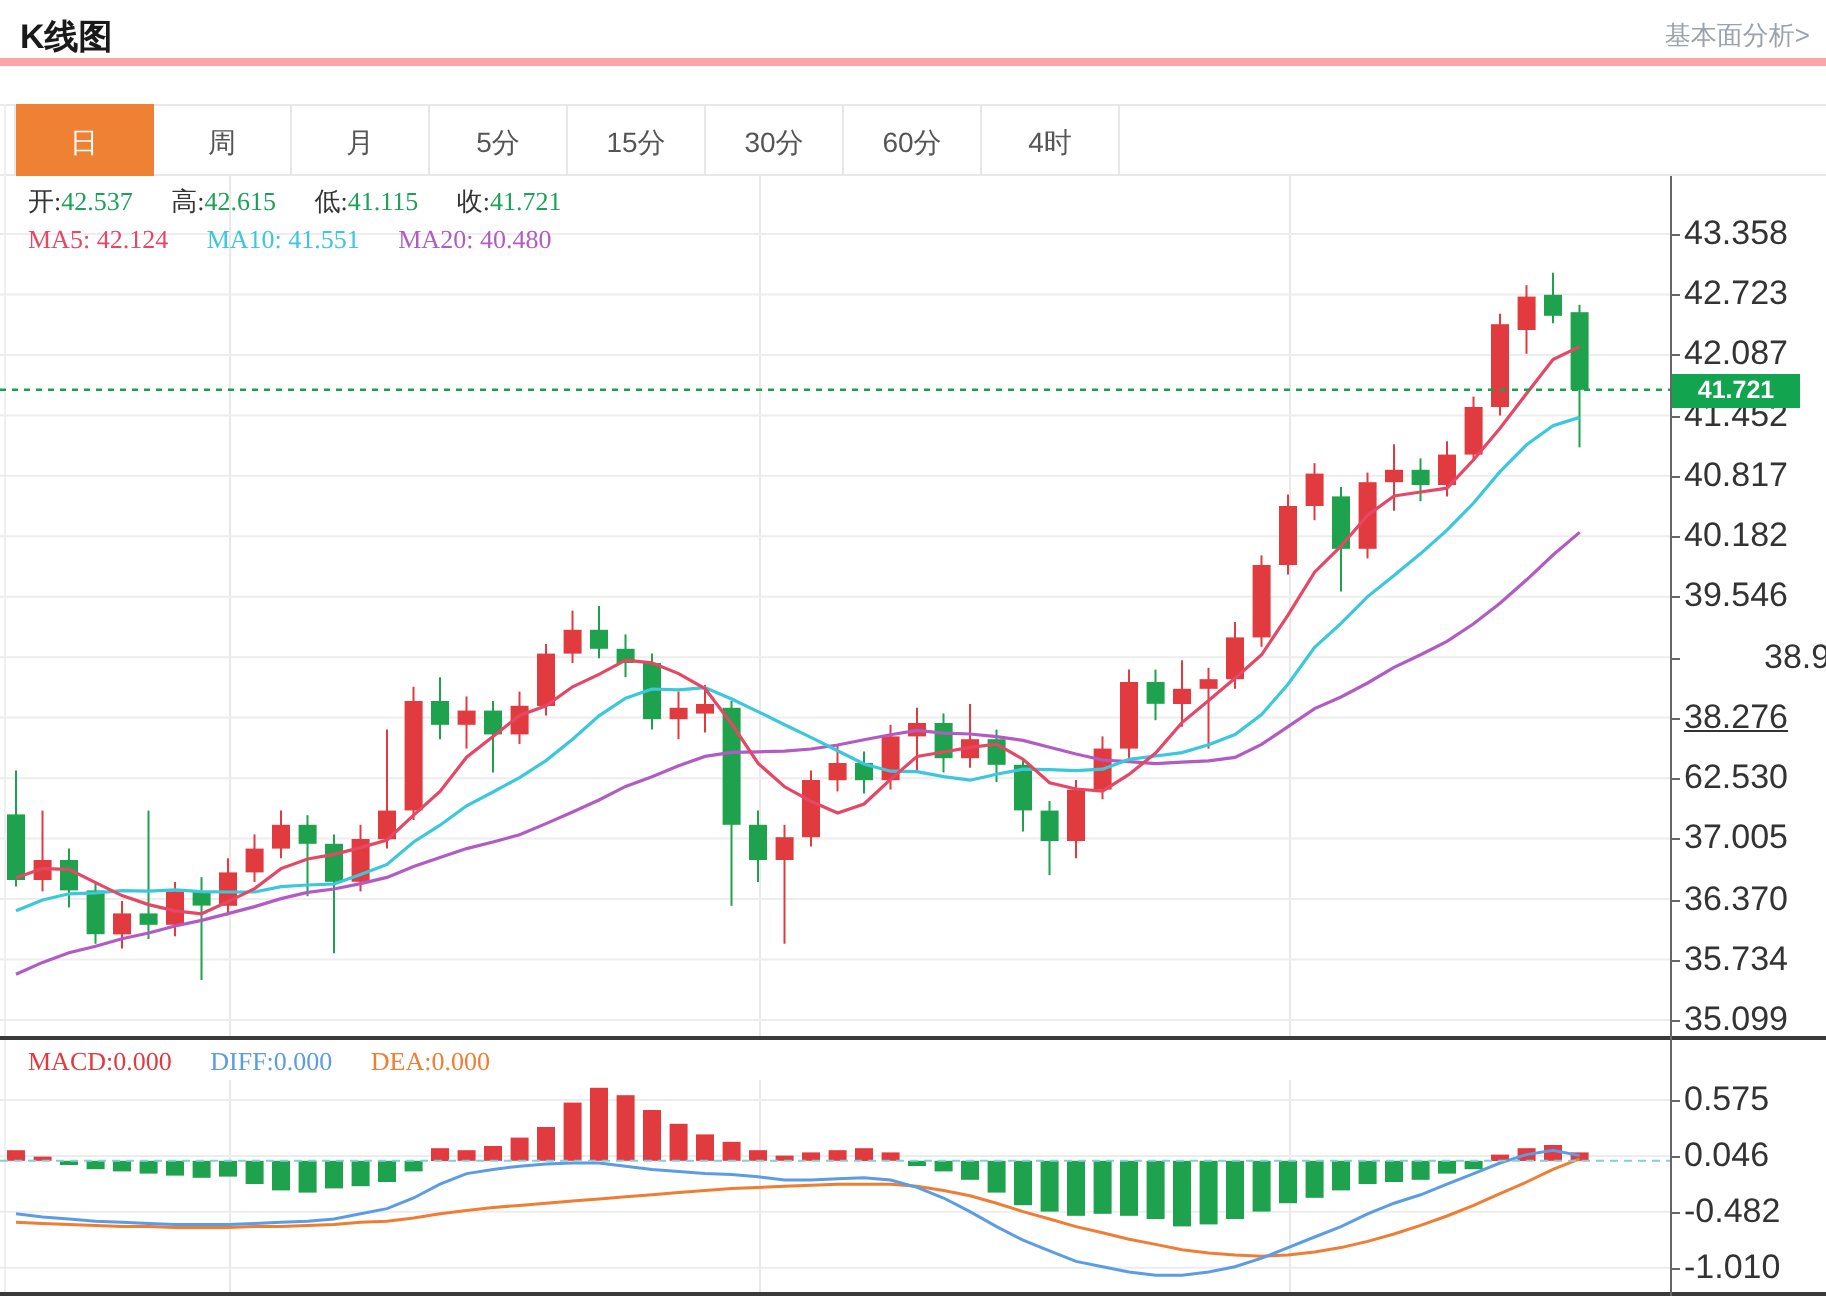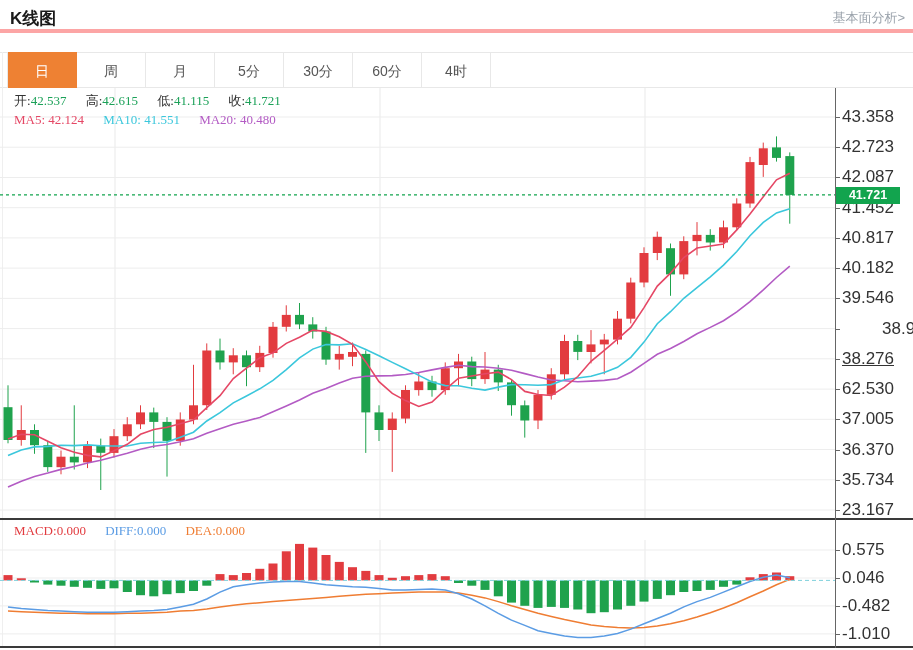--- a/index.html
+++ b/index.html
@@ -36,20 +36,21 @@
   <div class="page-title">K线图</div>
   <div class="fund-link">基本面分析&gt;</div>
 </div>
 
 <div class="tabstrip"></div>
 <div class="tabs">
     <div class="tab active">日</div>
     <div class="tab">周</div>
     <div class="tab">月</div>
     <div class="tab">5分</div>
+    <div class="tab">15分</div>
     <div class="tab">30分</div>
     <div class="tab">60分</div>
     <div class="tab">4时</div>
   </div>
 
 <div class="left-edge"></div>
 
 <svg id="main-svg" style="top:88px;" width="836" height="431" viewBox="0 0 836 431">
     <g>
       <line x1="115" y1="0" x2="115" y2="431" stroke="#e9e9e9" stroke-width="1"></line>
@@ -351,21 +352,21 @@
     <div class="y-label" style="top: 351px; text-decoration: underline;">38.276</div>
     <div class="y-tick" style="top: 389px;"></div>
     <div class="y-label" style="top: 381px;">62.530</div>
     <div class="y-tick" style="top: 419px;"></div>
     <div class="y-label" style="top: 411px;">37.005</div>
     <div class="y-tick" style="top: 450px;"></div>
     <div class="y-label" style="top: 442px;">36.370</div>
     <div class="y-tick" style="top: 480px;"></div>
     <div class="y-label" style="top: 472px;">35.734</div>
     <div class="y-tick" style="top: 510px;"></div>
-    <div class="y-label" style="top: 502px;">23.167</div>
+    <div class="y-label" style="top: 502px;">35.099</div>
   </div>
 <div class="price-tag">41.721</div>
 
 <div class="sep-dark" style="top:518px;"></div>
 
 <div class="info-row" style="top:523px;">
   <span class="grp c-macd"><span>MACD:</span><span>0.000</span></span>
   <span class="grp c-diff"><span>DIFF:</span><span>0.000</span></span>
   <span class="grp c-dea"><span>DEA:</span><span>0.000</span></span>
 </div>

